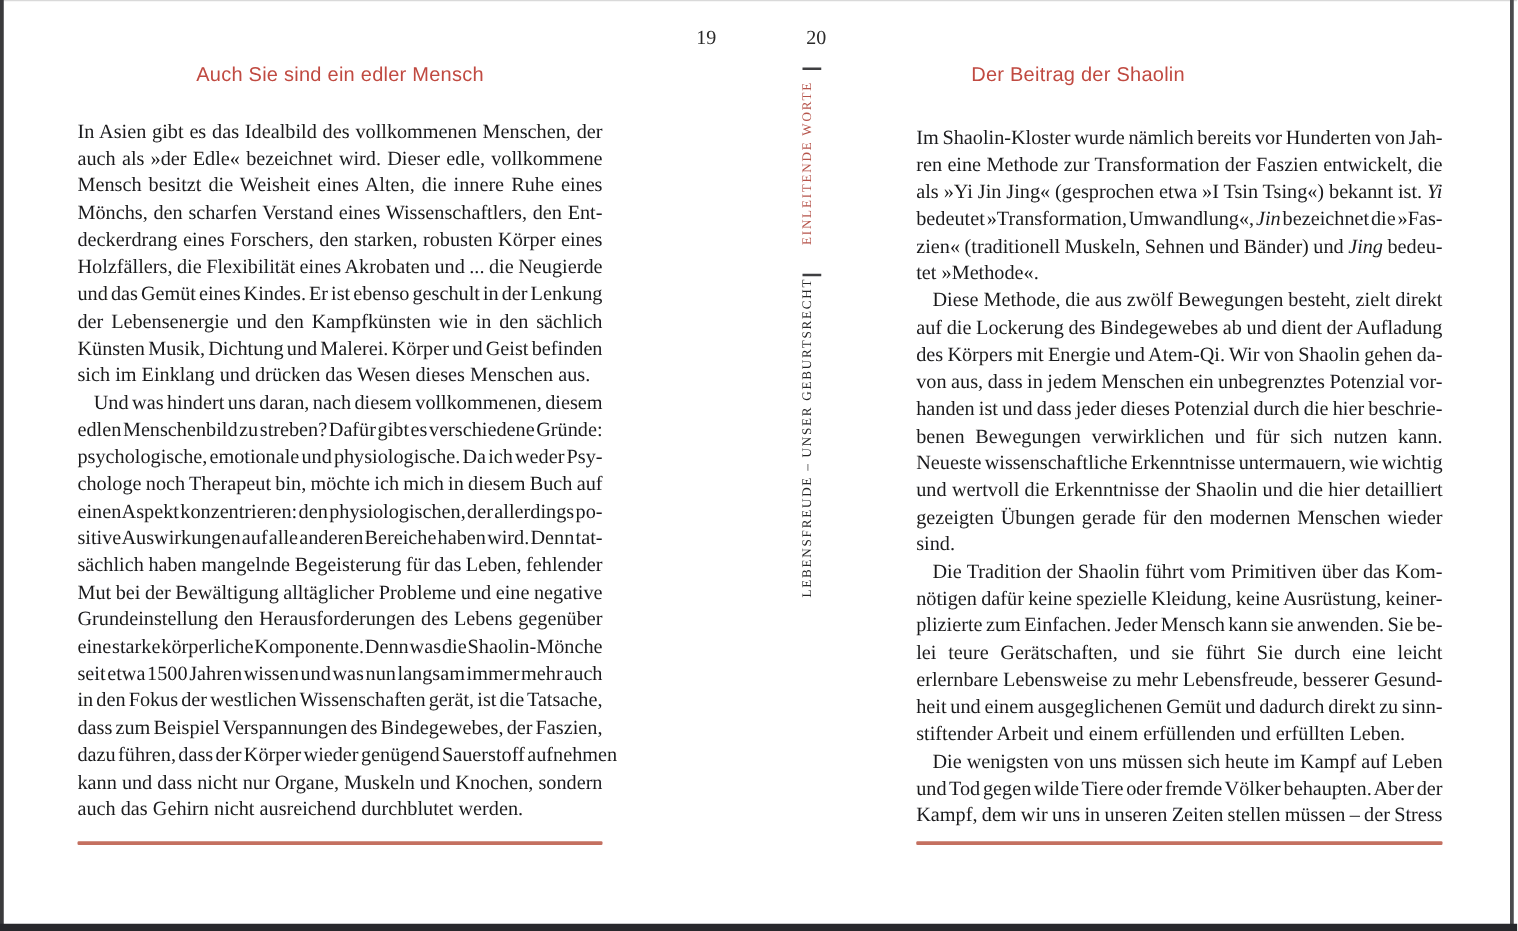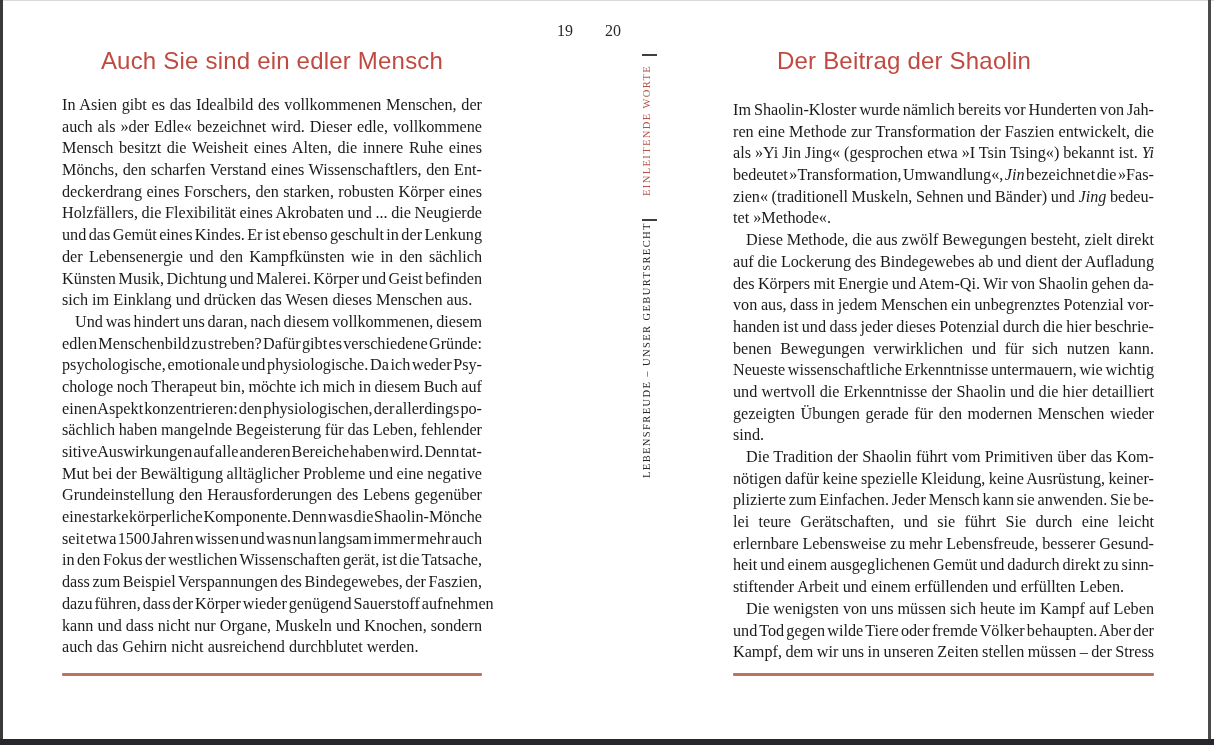--- a/index.html
+++ b/index.html
@@ -20,21 +20,21 @@
 
   
   .page { position: absolute; top: 46px; }
   .page-left  { left: 62px;  width: 420px; }
   .page-right { left: 733px; width: 421px; }
 
   .title {
     margin: 0;
     font-family: "Liberation Sans", sans-serif;
     font-weight: 400;
-    font-size: 24px;
+    font-size: 16px;
     line-height: 30px;
     color: #c04a41;
     letter-spacing: 0.2px;
   }
   .page-left  .title { text-align: center; }
   .page-right .title { text-align: left; padding-left: 44px; }
 
   .body { margin-top: 19px; }
   .page-right .body { margin-top: 24px; }
 
@@ -61,21 +61,21 @@
   .pagenum {
     position: absolute;
     top: 21px;
     width: 34px;
     text-align: center;
     font-size: 16px;
     line-height: 20px;
     color: #2a2a2a;
   }
   .pagenum.pn-left  { left: 548px; }
-  .pagenum.pn-right { left: 596px; }
+  .pagenum.pn-right { left: 636px; }
 
   .dash { position: absolute; left: 642px; width: 15px; height: 2px; background: #3f3f41; }
   .dash.dash1 { top: 54px; }
   .dash.dash2 { top: 219px; }
 
   .vert {
     position: absolute;
     left: 641px;
     width: 17px;
     writing-mode: vertical-rl;
@@ -117,22 +117,22 @@
         <div class="line"><span style="word-spacing: -0.431641px;">Holzfällers, die Flexibilität eines Akrobaten und ... die Neugierde</span></div>
         <div class="line"><span style="word-spacing: -1.625px;">und das Gemüt eines Kindes. Er ist ebenso geschult in der Lenkung</span></div>
         <div class="line"><span style="word-spacing: 2.19141px;">der Lebensenergie und den Kampfkünsten wie in den sächlich</span></div>
         <div class="line"><span style="word-spacing: -1.44922px;">Künsten Musik, Dichtung und Malerei. Körper und Geist befinden</span></div>
         <div class="line last"><span>sich im Einklang und drücken das Wesen dieses Menschen aus.</span></div>
         <div class="line indent"><span style="word-spacing: -1.27344px;">Und was hindert uns daran, nach diesem vollkommenen, diesem</span></div>
         <div class="line"><span style="word-spacing: -2.78711px;">edlen Menschenbild zu streben? Dafür gibt es verschiedene Gründe:</span></div>
         <div class="line"><span style="word-spacing: -2.36161px;">psychologische, emotionale und physiologische. Da ich weder Psy-</span></div>
         <div class="line"><span style="word-spacing: -0.63125px;">chologe noch Therapeut bin, möchte ich mich in diesem Buch auf</span></div>
         <div class="line"><span style="word-spacing: -2.93527px;">einen Aspekt konzentrieren: den physiologischen, der allerdings po-</span></div>
+        <div class="line"><span style="word-spacing: -3.07812px;">sitive Auswirkungen auf alle anderen Bereiche haben wird. Denn tat-</span></div>
         <div class="line"><span style="word-spacing: -0.359375px;">sächlich haben mangelnde Begeisterung für das Leben, fehlender</span></div>
-        <div class="line"><span style="word-spacing: -3.07812px;">sitive Auswirkungen auf alle anderen Bereiche haben wird. Denn tat-</span></div>
         <div class="line"><span style="word-spacing: -0.431641px;">Mut bei der Bewältigung alltäglicher Probleme und eine negative</span></div>
         <div class="line"><span style="word-spacing: 0.6625px;">Grundeinstellung den Herausforderungen des Lebens gegenüber</span></div>
         <div class="line"><span style="word-spacing: -3.3192px;">eine starke körperliche Komponente. Denn was die Shaolin-Mönche</span></div>
         <div class="line"><span style="word-spacing: -2.72727px;">seit etwa 1500 Jahren wissen und was nun langsam immer mehr auch</span></div>
         <div class="line"><span style="word-spacing: -1.56944px;">in den Fokus der westlichen Wissenschaften gerät, ist die Tatsache,</span></div>
         <div class="line"><span style="word-spacing: -1.54688px;">dass zum Beispiel Verspannungen des Bindegewebes, der Faszien,</span></div>
         <div class="line"><span style="word-spacing: -2.13281px;">dazu führen, dass der Körper wieder genügend Sauerstoff aufnehmen</span></div>
         <div class="line"><span style="word-spacing: -0.00694444px; text-align: center;">kann und dass nicht nur Organe, Muskeln und Knochen, sondern</span></div>
         <div class="line last"><span>auch das Gehirn nicht ausreichend durchblutet werden.</span></div>
       </div>

